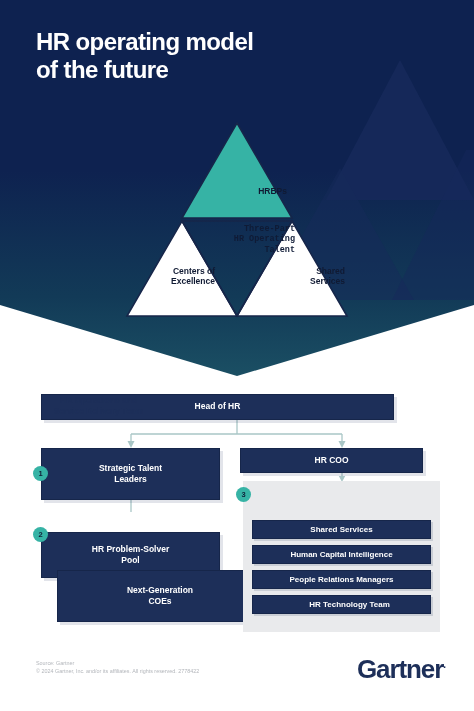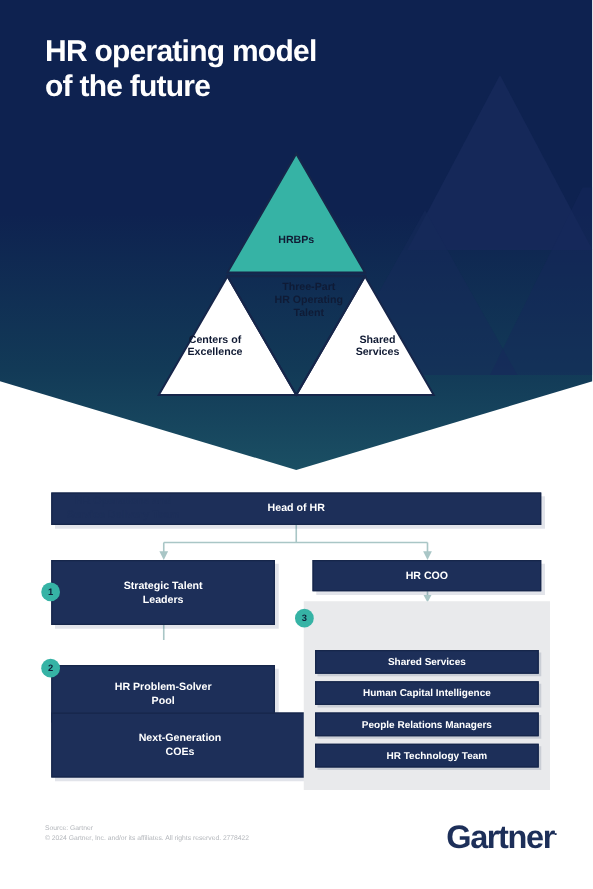--- a/index.html
+++ b/index.html
@@ -24,21 +24,21 @@
   #title {
     position:absolute; left:36px; top:28px; width:330px;
     color:#ffffff; font-size:24px; line-height:1.16;
     font-weight:bold; letter-spacing:-0.6px;
   }
 
   
   #triangle { position:absolute; left:119px; top:118px; width:236px; height:200px; }
   .tri-label {
     position:absolute; color:#101a33; font-weight:bold;
-    text-align:center; line-height:1.22; pointer-events:none;
+    text-align:right; line-height:1.22; pointer-events:none;
   }
   #lbl-hrbps  { left:68px; top:68px; width:100px; font-size:8.5px; }
   #lbl-center { left:80px; top:106px; width:96px; font-size:8.5px; }
   #lbl-coe    { left:10px; top:148px; width:86px; font-size:8.5px; }
   #lbl-shared { left:140px; top:148px; width:86px; font-size:8.5px; }
 
   
   #chart { position:absolute; left:0; top:386px; width:474px; height:270px; }
 
   .node {
@@ -50,25 +50,25 @@
     border:1px solid #16264a;
   }
   .sub-node {
     position:absolute; background:#1d2f59; color:#fff;
     font-weight:bold; font-size:8px;
     display:flex; align-items:center; justify-content:center;
     box-shadow:2px 2px 0 rgba(29,47,89,.15);
     border:1px solid #16264a;
   }
 
-  #n-head { left:41px; top:8px; width:392px; height:26px; }
+  #n-head { left:41px; top:8px; width:353px; height:26px; }
   #n-stl  { left:41px; top:62px; width:179px; height:52px; }
   #n-psp  { left:41px; top:126px; width:179px; height:46px;margin-top:20px; }
-  #n-coe  { left:41px; top:184px; width:206px; height:52px; }
-  #n-coo  { left:250px; top:62px; width:183px; height:25px; }
+  #n-coe  { left:57px; top:184px; width:206px; height:52px; }
+  #n-coo  { left:240px; top:62px; width:183px; height:25px; }
 
   #panel {
     position:absolute; left:243px; top:95px; width:197px; height:151px;
     background:#e9eaec;
   }
   #panel-title {
     position:absolute; left:0; top:9px; width:197px;
     text-align:center; color:#1d2f59; font-weight:bold;
     font-size:8.5px; line-height:1.3;
   }
@@ -121,21 +121,21 @@
 
     <polygon points="118,5 173,100 63,100" fill="#36b3a5" stroke="#16264a" stroke-width="1.6"></polygon>
 
     <polygon points="63,103 118,198 8,198" fill="#ffffff" stroke="#16264a" stroke-width="1.6"></polygon>
 
     <polygon points="173,103 228,198 118,198" fill="#ffffff" stroke="#16264a" stroke-width="1.6"></polygon>
 
     <polygon points="63,103 173,103 118,198" fill="none" stroke="#16264a" stroke-width="1.6"></polygon>
   </svg>
   <div class="tri-label" id="lbl-hrbps">HRBPs</div>
-  <div class="tri-label" id="lbl-center" style="color:#0f1b36;">
+  <div class="tri-label" id="lbl-center" style="color:#0f1b36;font-family:Liberation Mono, monospace;">
     <span>Three-Part</span><br>
     <span>HR Operating</span><br>
     <span>Talent</span>
   </div>
   <div class="tri-label" id="lbl-shared">
     <span>Shared</span><br>
     <span>Services</span>
   </div>
   <div class="tri-label" id="lbl-coe">
     <span>Centers of</span><br>

